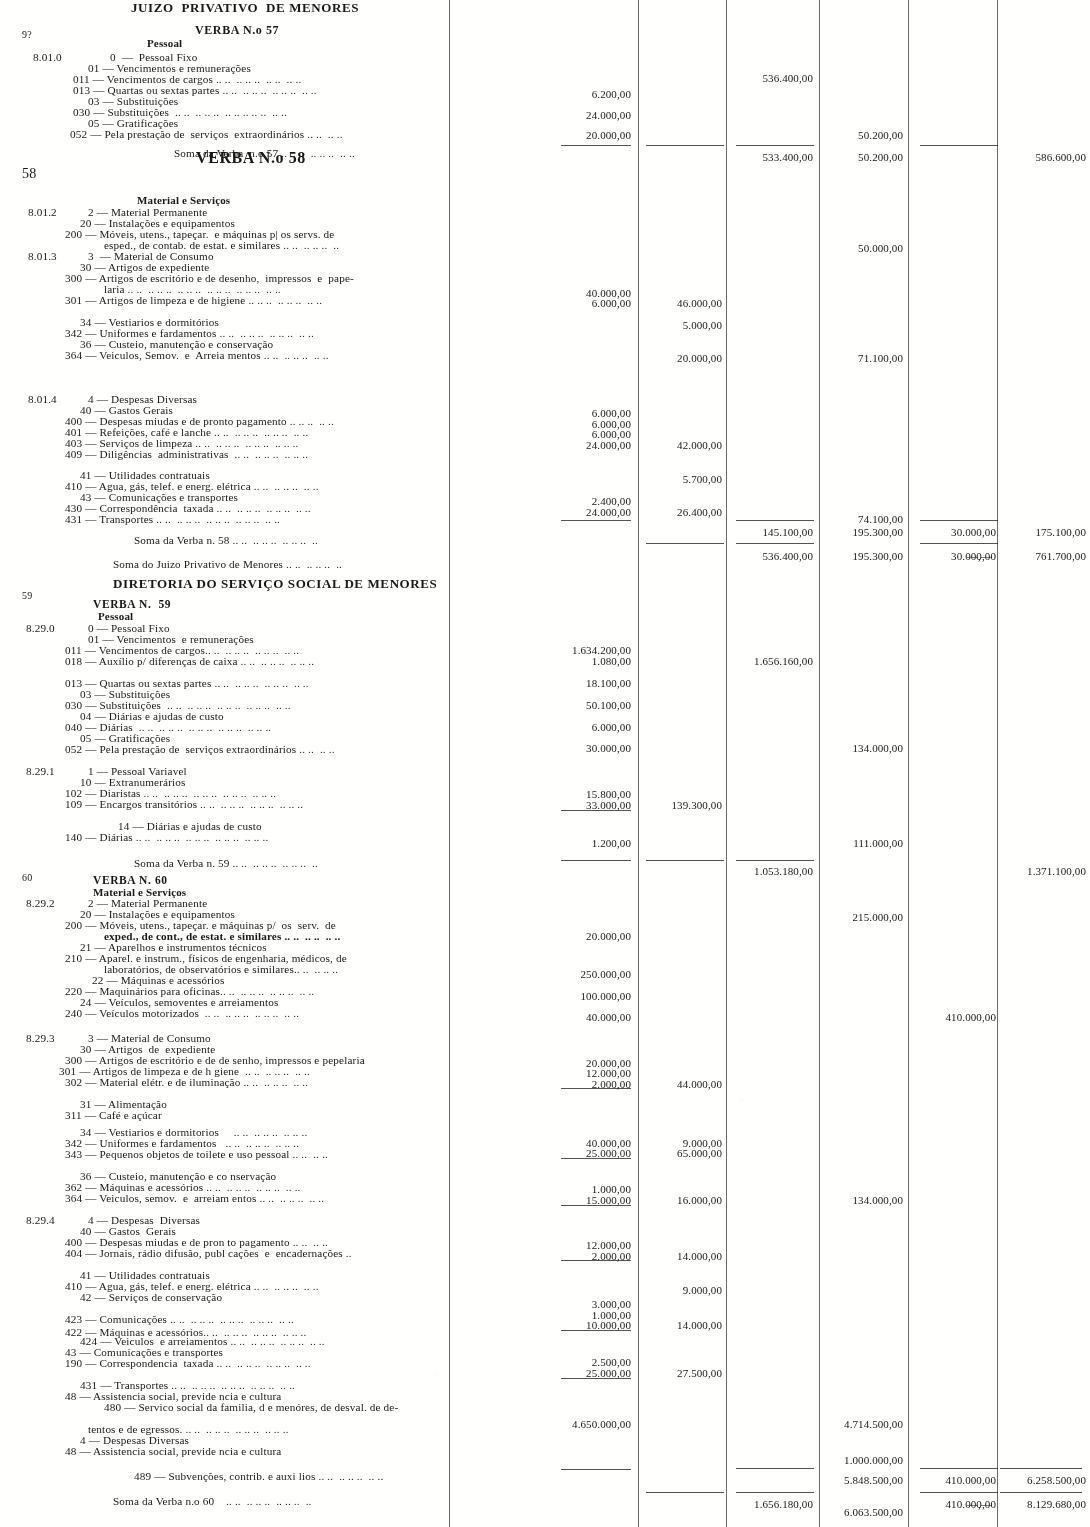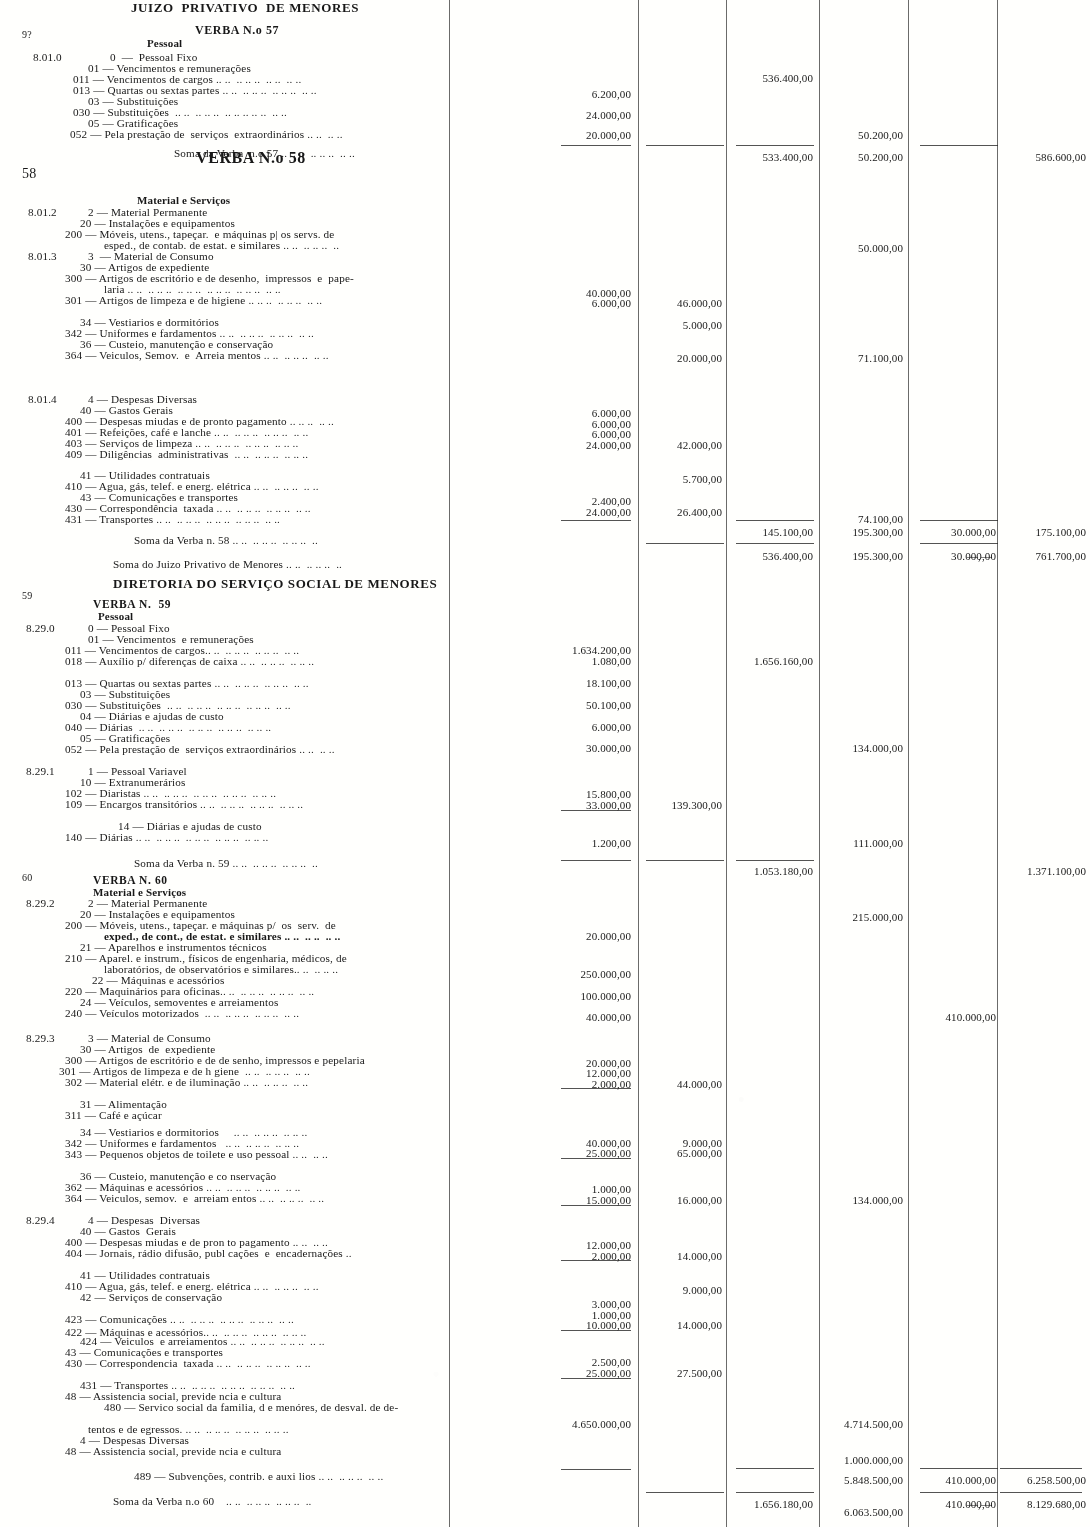--- a/index.html
+++ b/index.html
@@ -166,21 +166,21 @@
   <div class="t" style="left:80px;top:1226px;">40 — Gastos  Gerais</div>
   <div class="t" style="left:65px;top:1237px;">400 — Despesas miudas e de pron to pagamento .. ..  .. ..</div>
   <div class="t" style="left:65px;top:1248px;">404 — Jornais, rádio difusão, publ cações  e  encadernações ..</div>
   <div class="t" style="left:80px;top:1270px;">41 — Utilidades contratuais</div>
   <div class="t" style="left:65px;top:1281px;">410 — Agua, gás, telef. e energ. elétrica .. ..  .. .. ..  .. ..</div>
   <div class="t" style="left:80px;top:1292px;">42 — Serviços de conservação</div>
   <div class="t" style="left:65px;top:1303px;margin-top:24px;">422 — Máquinas e acessórios.. ..  .. .. ..  .. .. ..  .. .. ..</div>
   <div class="t" style="left:65px;top:1314px;">423 — Comunicações .. ..  .. .. ..  .. .. ..  .. .. ..  .. ..</div>
   <div class="t" style="left:80px;top:1336px;">424 — Veiculos  e arreiamentos .. ..  .. .. ..  .. .. ..  .. ..</div>
   <div class="t" style="left:65px;top:1347px;">43 — Comunicações e transportes</div>
-  <div class="t" style="left:65px;top:1358px;">430 — Correspondencia  taxada .. ..  .. .. ..  .. .. ..  .. ..</div>
+  <div class="t" style="left:65px;top:1358px;">190 — Correspondencia  taxada .. ..  .. .. ..  .. .. ..  .. ..</div>
   <div class="t" style="left:80px;top:1380px;">431 — Transportes .. ..  .. .. ..  .. .. ..  .. .. ..  .. ..</div>
   <div class="t" style="left:65px;top:1391px;">48 — Assistencia social, previde ncia e cultura</div>
   <div class="t" style="left:104px;top:1402px;">480 — Servico social da familia, d e menóres, de desval. de de-</div>
 
   <div class="t" style="left:26px;top:1424px;"></div>
   <div class="t" style="left:88px;top:1424px;">tentos e de egressos. .. ..  .. .. ..  .. .. ..  .. .. ..</div>
   <div class="t" style="left:80px;top:1435px;">4 — Despesas Diversas</div>
   <div class="t" style="left:65px;top:1446px;">48 — Assistencia social, previde ncia e cultura</div>
 
   <div class="t" style="left:134px;top:1471px;">489 — Subvenções, contrib. e auxi lios .. ..  .. .. ..  .. ..</div>

